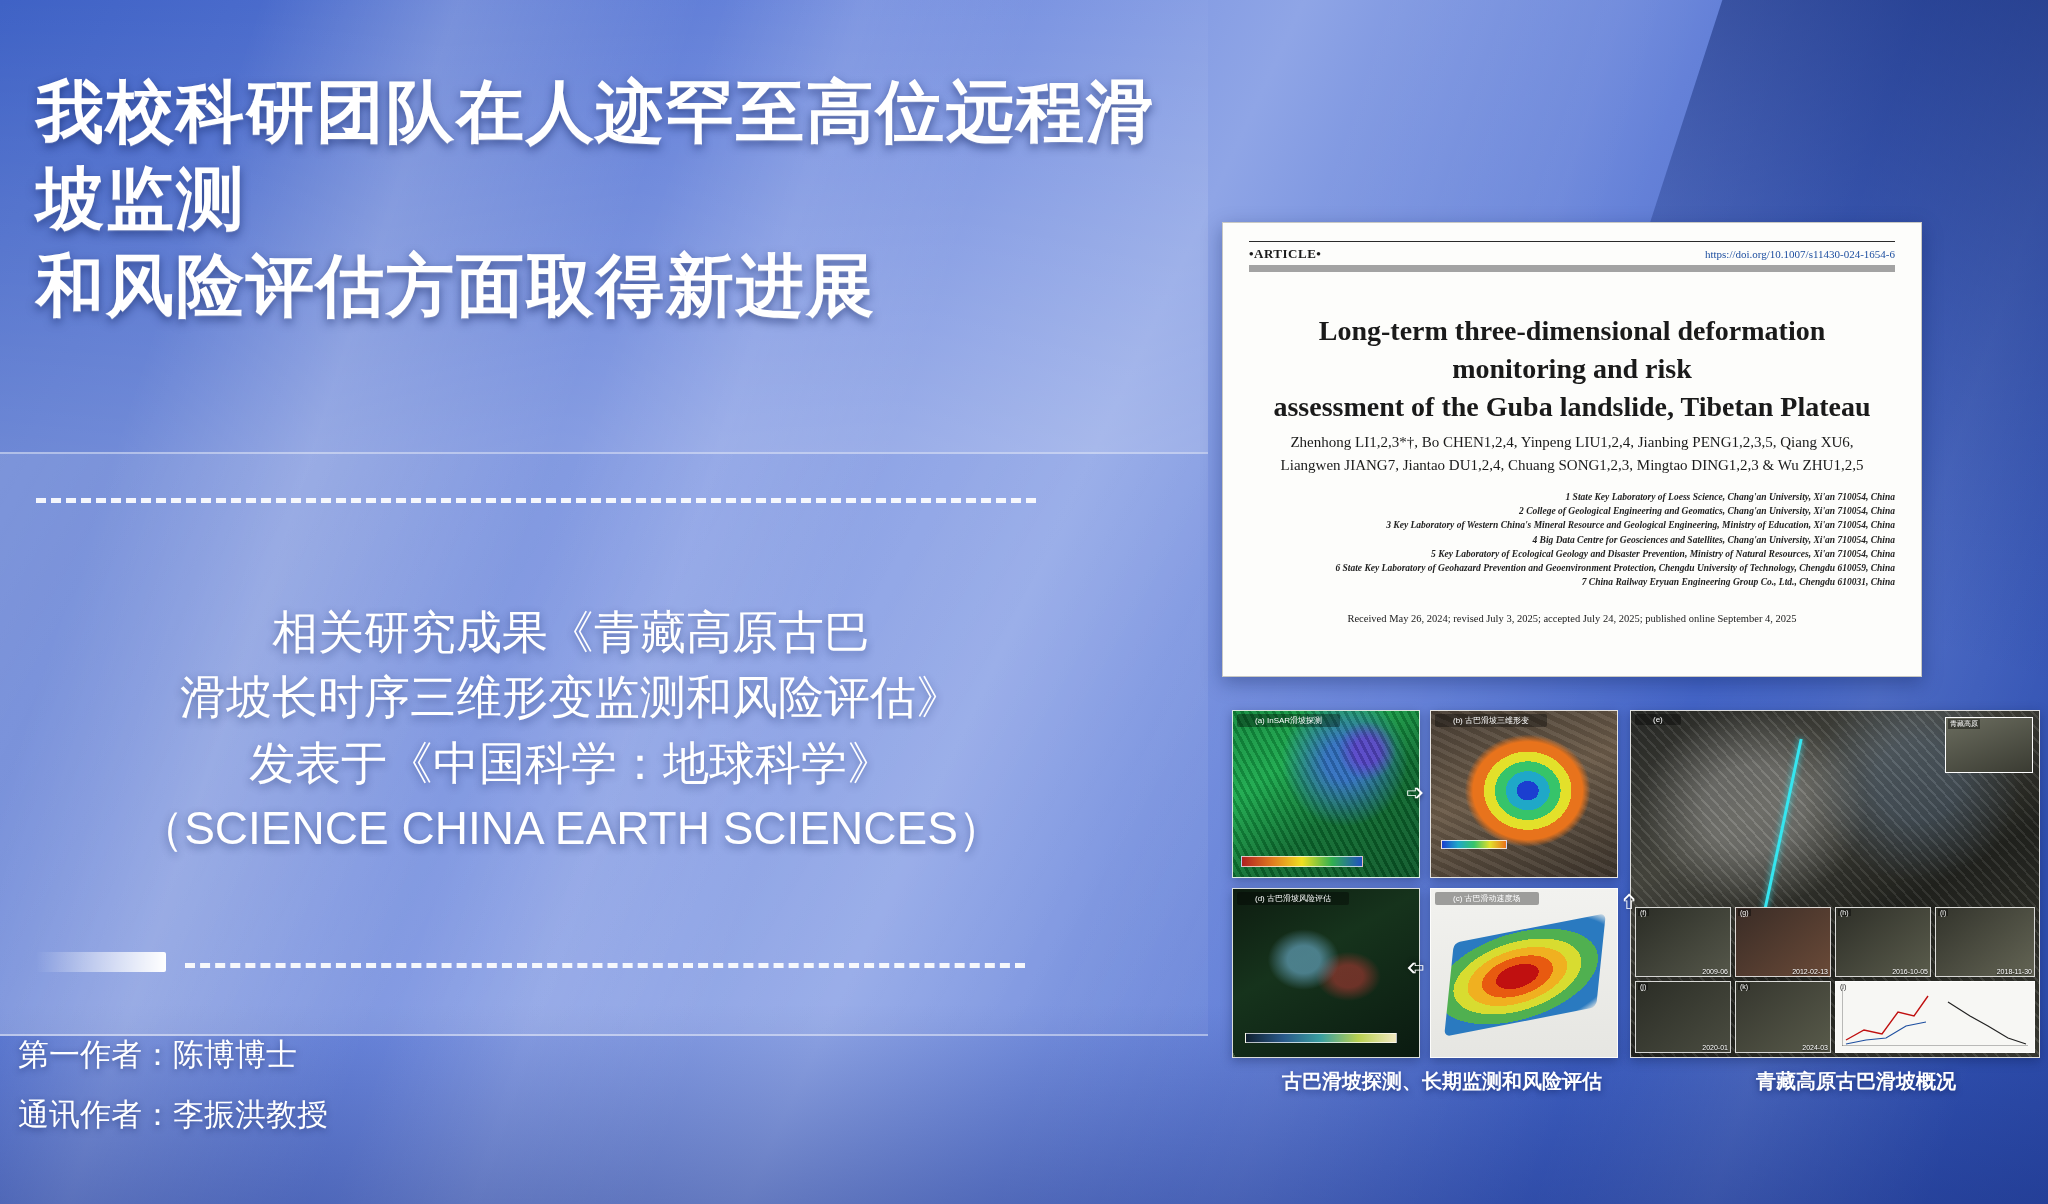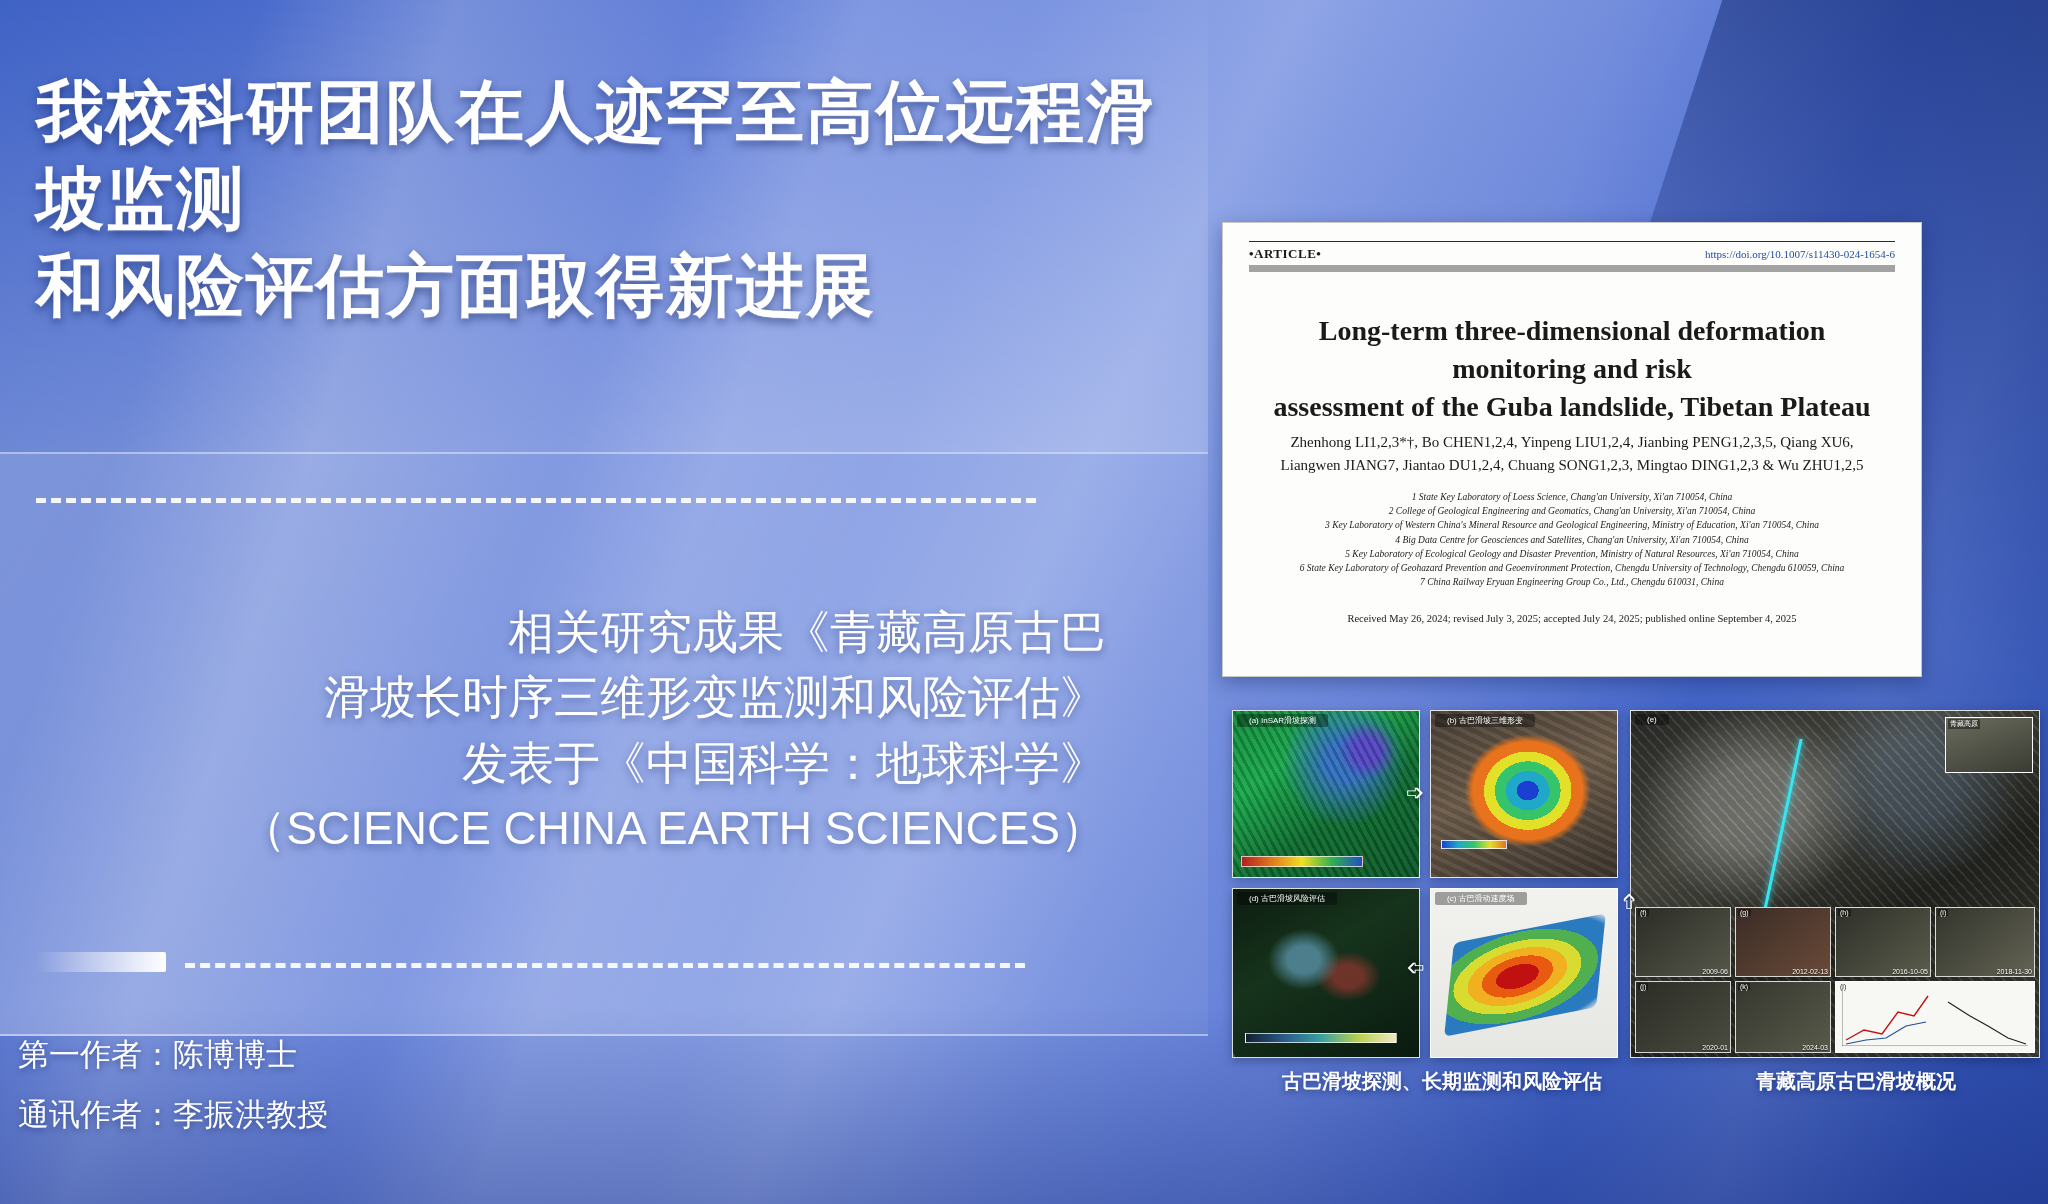--- a/index.html
+++ b/index.html
@@ -110,21 +110,21 @@
     background: linear-gradient(90deg, rgba(255,255,255,0), #ffffff);
     border-radius: 2px;
   }
 
   
   .subtitle {
     position: absolute;
     left: 36px;
     top: 600px;
     width: 1070px;
-    text-align: right;
+    text-align: center;
     color: #ffffff;
     font-size: 46px;
     line-height: 1.42;
     text-shadow: 0 3px 8px rgba(12,30,92,.45);
   }
   .subtitle div { white-space: nowrap; }
 
   
   .authors {
     position: absolute;
@@ -228,25 +228,26 @@
     line-height: 1.35;
   }
   .paper-authors {
     margin-top: 6px;
     text-align: center;
     font-size: 15px;
     line-height: 1.5;
   }
   .affil {
     margin-top: 14px;
-    text-align: center;
+    text-align: right;
     font-size: 9.5px;
     font-style: italic;
     line-height: 1.48;
     color: #222;
+    font-weight: bold;
   }
   .recv {
     margin-top: 24px;
     text-align: center;
     font-size: 10.5px;
   }
 
   .cap {
     position: absolute;
     color: #ffffff;
@@ -266,21 +267,21 @@
     box-sizing: border-box;
     overflow: hidden;
     box-shadow: 0 3px 10px rgba(8,22,70,.35);
   }
   .fig-label {
     position: absolute;
     left: 4px; top: 3px;
     font-size: 8px;
     color: #fff;
     background: rgba(0,0,0,.35);
-    padding: 1px 12px;
+    padding: 1px 18px;
     border-radius: 2px;
     font-family: "Liberation Sans", sans-serif;
     z-index: 3;
   }
   .fig-a {
     left: 1232px; top: 710px; width: 188px; height: 168px;
     background:
       radial-gradient(ellipse at 60% 30%, #2f6fbf 0 12%, rgba(47,111,191,0) 40%),
       linear-gradient(145deg, #0f8a3c 0%, #18a84a 30%, #0c6b2e 60%, #0a5526 100%);
   }

